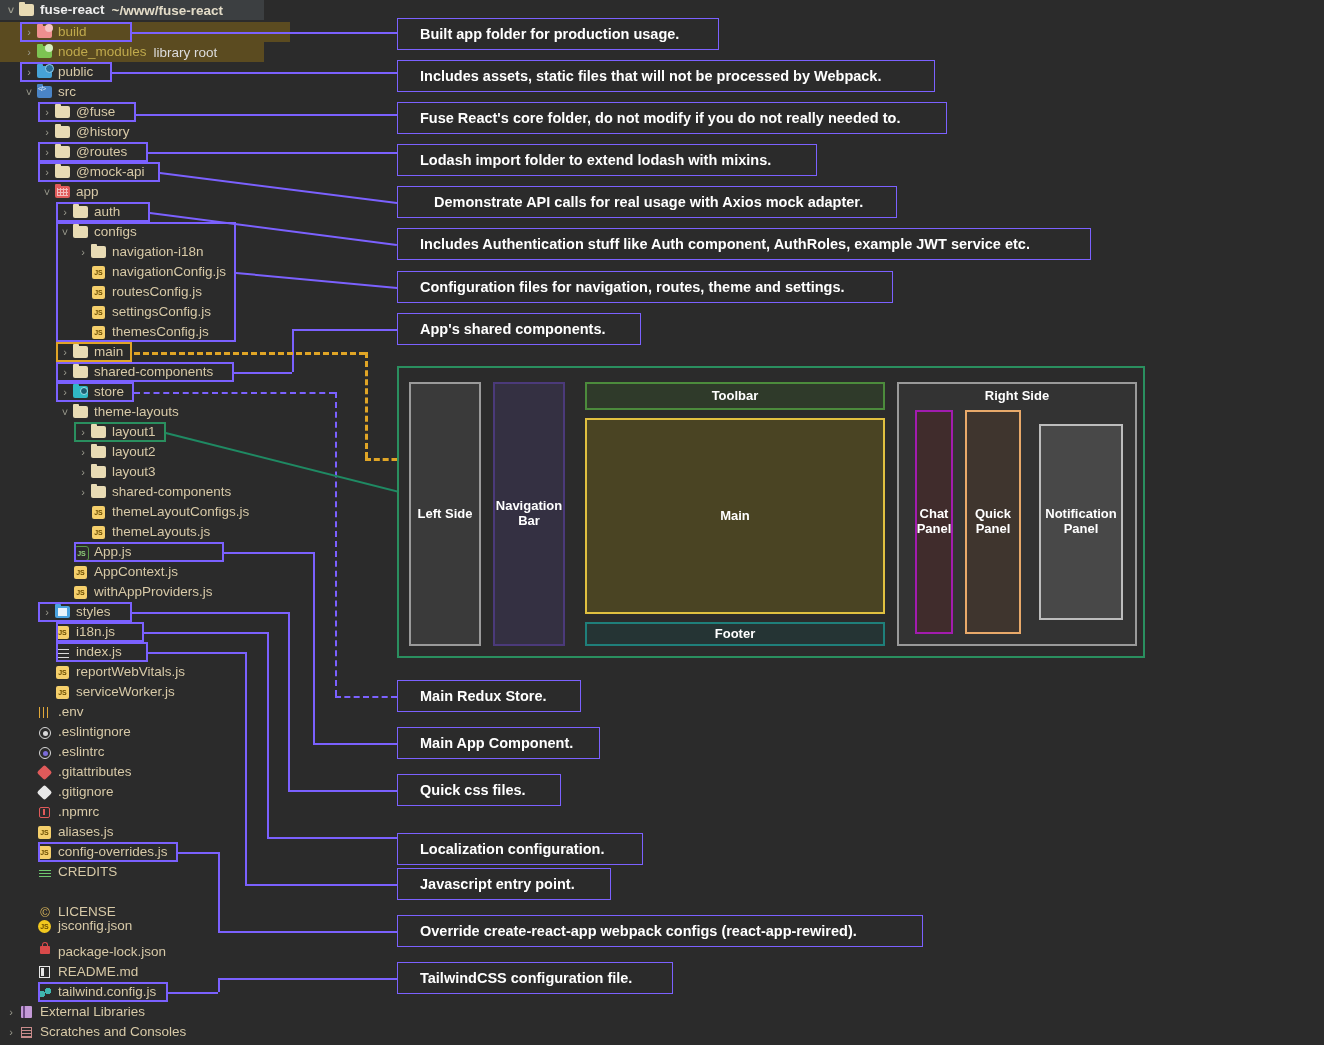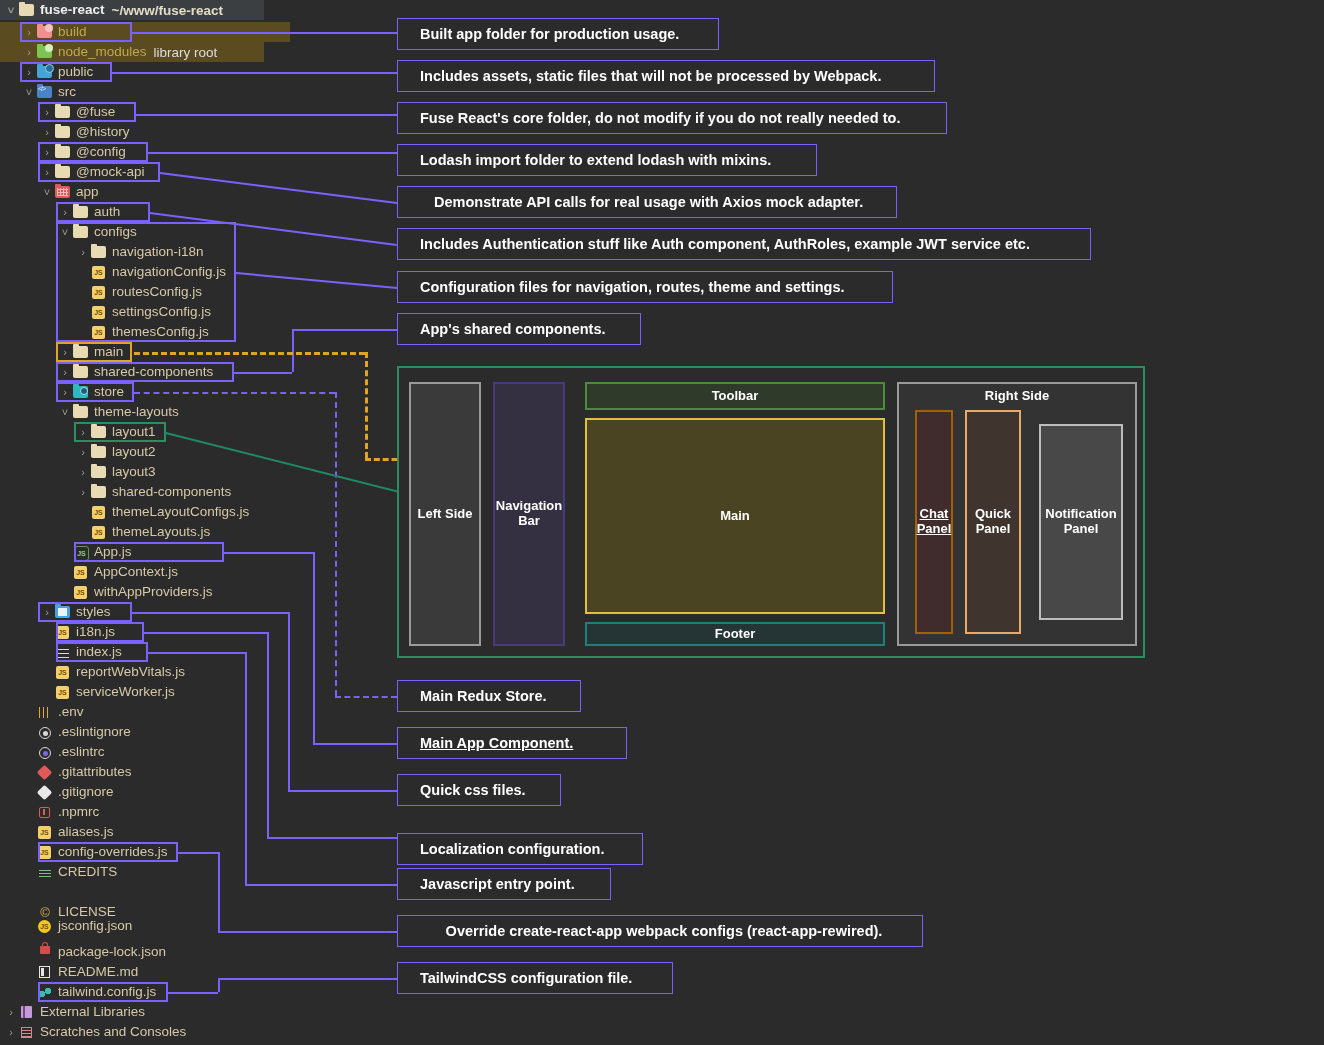--- a/index.html
+++ b/index.html
@@ -126,21 +126,21 @@
   .dbox{position:absolute;box-sizing:border-box;display:flex;align-items:center;
      justify-content:center;text-align:center;color:#ffffff;font-size:13px;font-weight:bold;}
   .leftside{left:10px;top:14px;width:72px;height:264px;border:2px solid #9a9a9a;background:#3a3a3a;}
   .navbar{left:94px;top:14px;width:72px;height:264px;border:2px solid #4b3a7a;background:#343042;}
   .toolbar{left:186px;top:14px;width:300px;height:28px;border:2px solid #4c8b3c;background:#2f3a2a;}
   .mainb{left:186px;top:50px;width:300px;height:196px;border:2px solid #e0c040;background:#4a4423;}
   .footer{left:186px;top:254px;width:300px;height:24px;border:2px solid #1f7f7a;background:#253434;}
   .rightside{left:498px;top:14px;width:240px;height:264px;border:2px solid #9a9a9a;background:#333333;}
   .rstitle{position:absolute;left:0;right:0;top:4px;text-align:center;color:#ffffff;
      font-size:13px;font-weight:bold;}
-  .chatp{left:16px;top:26px;width:38px;height:224px;border:2px solid #a16207;background:#402c2c;text-decoration:underline;}
+  .chatp{left:16px;top:26px;width:38px;height:224px;border:2px solid #a21caf;background:#402c2c;}
   .quickp{left:66px;top:26px;width:56px;height:224px;border:2px solid #e8a96a;background:#3f352e;}
   .notifp{left:140px;top:40px;width:84px;height:196px;border:2px solid #bdbdbd;background:#484848;}
   .dbox .t{line-height:1.15;}
 </style>
 </head>
 <body>
 
 <div id="tree">
     <div class="row hdr" style="top: 0px; width: 264px;">
       <span style="width:4px;display:inline-block"></span>
@@ -199,21 +199,21 @@
         <span class="fold"></span>
       </span>
       <span class="lbl">@history</span>
     </div>
     <div class="row" style="top: 142px;">
       <span style="width:40px;display:inline-block;flex:none"></span>
       <span class="arrow">›</span>
       <span class="ico">
         <span class="fold"></span>
       </span>
-      <span class="lbl">@config</span>
+      <span class="lbl">@routes</span>
     </div>
     <div class="row" style="top: 162px;">
       <span style="width:40px;display:inline-block;flex:none"></span>
       <span class="arrow">›</span>
       <span class="ico">
         <span class="fold"></span>
       </span>
       <span class="lbl">@mock-api</span>
     </div>
     <div class="row" style="top: 182px;">
@@ -592,33 +592,33 @@
     </div>
     <div class="callout" style="left: 397px; top: 271px; width: 496px;">
       <span>Configuration files for navigation, routes, theme and settings.</span>
     </div>
     <div class="callout" style="left: 397px; top: 313px; width: 244px;">
       <span>App's shared components.</span>
     </div>
     <div class="callout" style="left: 397px; top: 680px; width: 184px;">
       <span>Main Redux Store.</span>
     </div>
-    <div class="callout" style="left: 397px; top: 727px; width: 230px; text-decoration: underline;">
+    <div class="callout" style="left: 397px; top: 727px; width: 203px;">
       <span>Main App Component.</span>
     </div>
     <div class="callout" style="left: 397px; top: 774px; width: 164px;">
       <span>Quick css files.</span>
     </div>
     <div class="callout" style="left: 397px; top: 821px; width: 246px; margin-top: 12px;">
       <span>Localization configuration.</span>
     </div>
     <div class="callout" style="left: 397px; top: 868px; width: 214px;">
       <span>Javascript entry point.</span>
     </div>
-    <div class="callout" style="left: 397px; top: 915px; width: 526px; justify-content: center;">
+    <div class="callout" style="left: 397px; top: 915px; width: 526px;">
       <span>Override create-react-app webpack configs (react-app-rewired).</span>
     </div>
     <div class="callout" style="left: 397px; top: 962px; width: 276px;">
       <span>TailwindCSS configuration file.</span>
     </div>
     <div class="ln lnh" style="left: 132px; top: 32px; width: 265px;"></div>
     <div class="ln lnh" style="left: 112px; top: 72px; width: 285px;"></div>
     <div class="ln lnh" style="left: 136px; top: 114px; width: 261px;"></div>
     <div class="ln lnh" style="left: 148px; top: 152px; width: 249px;"></div>
     <div class="ln" style="left: 160px; top: 172px; width: 238.891px; height: 2px; transform: rotate(7.21426deg); transform-origin: 0px 0px;"></div>

